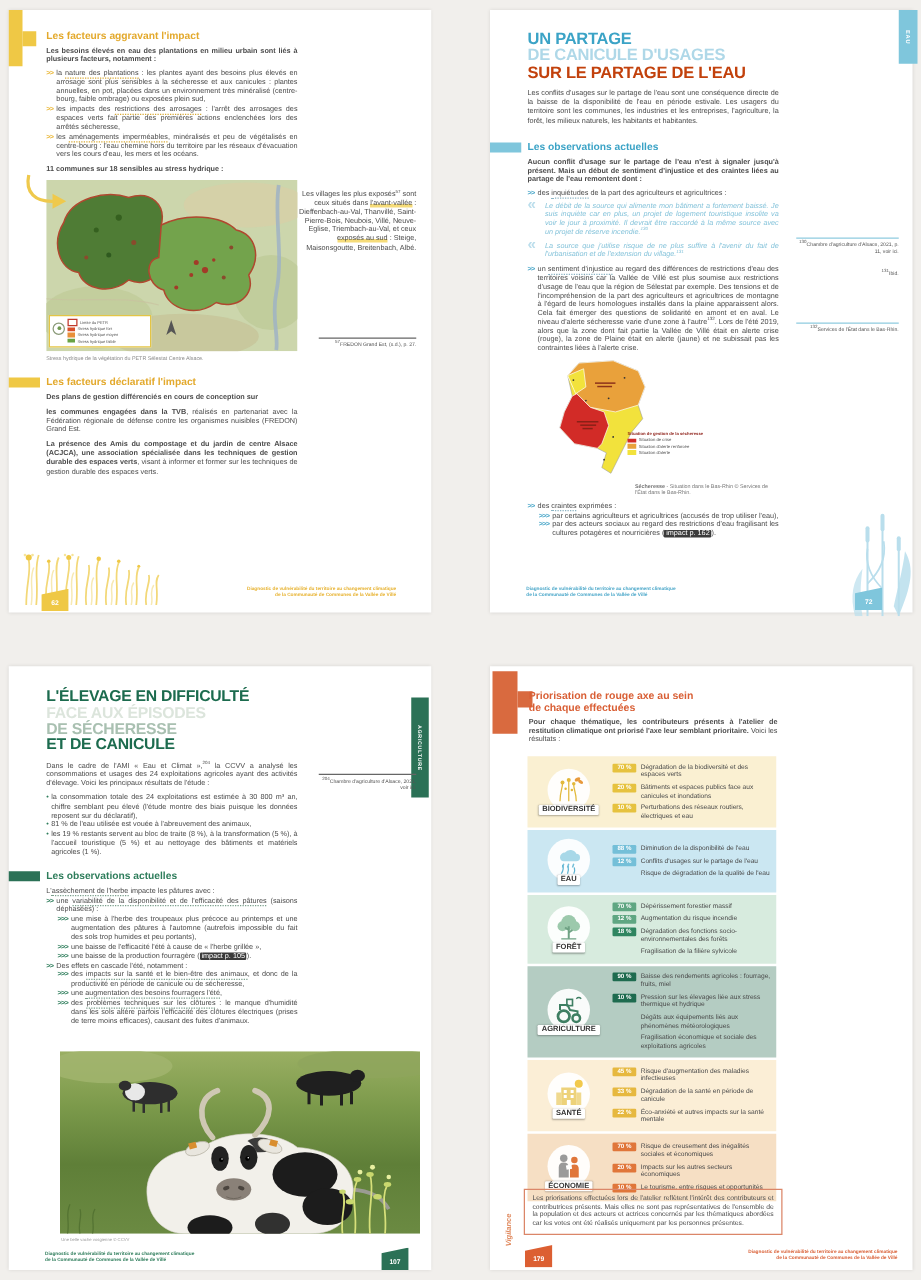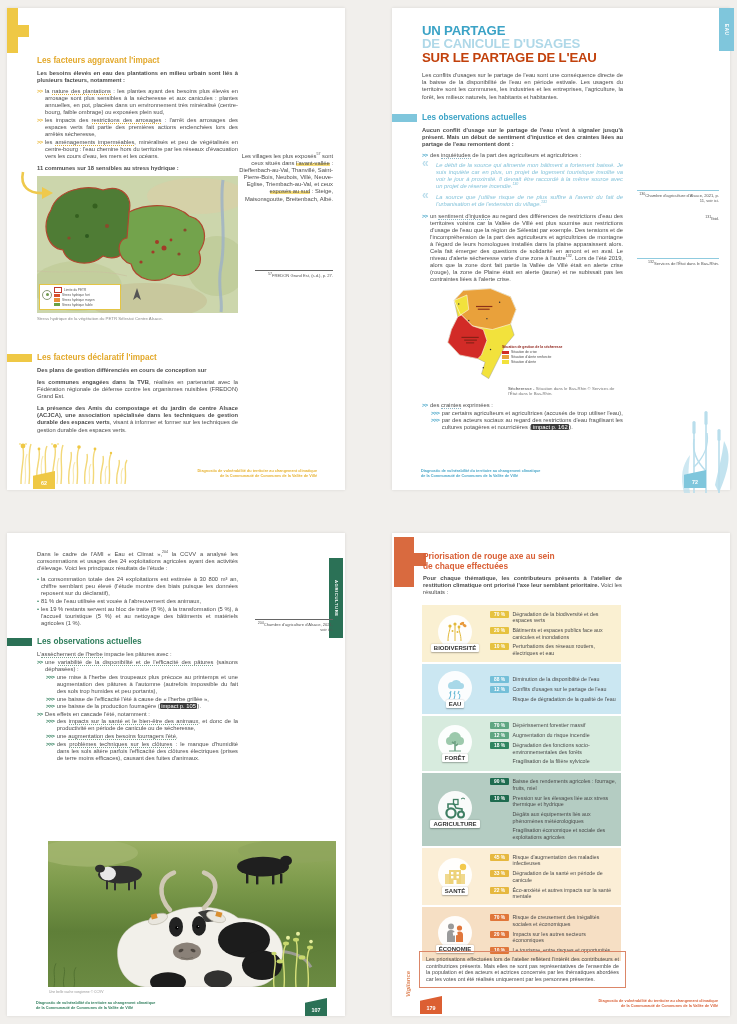--- a/index.html
+++ b/index.html
@@ -13,21 +13,21 @@
   .body-text{font-size:5.8px;line-height:7.1px;color:#4c4c4c;text-align:justify;margin:0 0 4px 0;}
   .li{display:flex;font-size:5.8px;line-height:7.1px;color:#4c4c4c;margin:.5px 0;}
   .li .txt{text-align:justify;flex:1;}
   .li .chev{font-weight:bold;margin-right:2.5px;letter-spacing:-.6px;white-space:nowrap;}
   .li.lvl2{margin-left:9px;}
   .li.lvl0 .chev{font-weight:normal;}
   sup{font-size:3.6px;vertical-align:super;line-height:0;}
   .impact{background:#3b3b3b;color:#fff;padding:0 1.5px;border-radius:1px;}
   .hl{background:linear-gradient(transparent 52%,#f6dc7a 52%);}
   
-  #p1 .accent{color:#e3a92c;margin-top:32px;} #p1 .chev{color:#eab83a;} #p1 .u{border-bottom:1px dotted #d9aa35;}
+  #p1 .accent{color:#e3a92c;} #p1 .chev{color:#eab83a;} #p1 .u{border-bottom:1px dotted #d9aa35;}
   #p2 .chev{color:#4aa7c9;} #p2 .u{border-bottom:1px dotted #8ab4c4;}
   #p3 .chev{color:#2e7d5b;} #p3 .u{border-bottom:1px dotted #7aa08c;}
   .h1{font-size:8.2px;font-weight:bold;margin:0 0 5px 0;}
   .barhead{position:relative;font-size:8.2px;font-weight:bold;margin:12px 0 5px 0;}
   .barhead::before{content:"";position:absolute;left:-30px;top:1px;width:25px;height:8px;}
   #p1 .barhead::before{background:#efc845;}
   #p2 .barhead{color:#3ba3c6;}#p2 .barhead::before{background:#7fc6dc;}
   #p3 .barhead{color:#2e7d5b;}#p3 .barhead::before{background:#2b7156;}
   .deco{position:absolute;}
   
@@ -329,20 +329,26 @@
       <div>de la Communauté de Communes de la Vallée de Villé</div>
   </div>
 </div>
 
 <div class="page" id="p3">
   <div class="tab">
       <span>AGRICULTURE</span>
     </div>
 
   <div class="col" style="top:18px;">
+    <div class="bigtitle">
+      <div style="color:#1c6b4e;">L'ÉLEVAGE EN DIFFICULTÉ</div>
+      <div style="color:#dce5dc;">FACE AUX ÉPISODES</div>
+      <div style="color:#a9c0b1;">DE SÉCHERESSE</div>
+      <div style="color:#1c6b4e;">ET DE CANICULE</div>
+    </div>
     <div class="body-text">Dans le cadre de l'AMI « Eau et Climat »,<sup>204</sup> la CCVV a analysé les consommations et usages des 24 exploitations agricoles ayant des activités d'élevage. Voici les principaux résultats de l'étude :</div>
     <div>
         <div class="li lvl0">
           <span class="chev">•</span>
           <span class="txt">la consommation totale des 24 exploitations est estimée à 30 800 m³ an, chiffre semblant peu élevé (l'étude montre des biais puisque les données reposent sur du déclaratif),</span>
         </div>
         <div class="li lvl0">
           <span class="chev">•</span>
           <span class="txt">81 % de l'eau utilisée est vouée à l'abreuvement des animaux,</span>
         </div>

